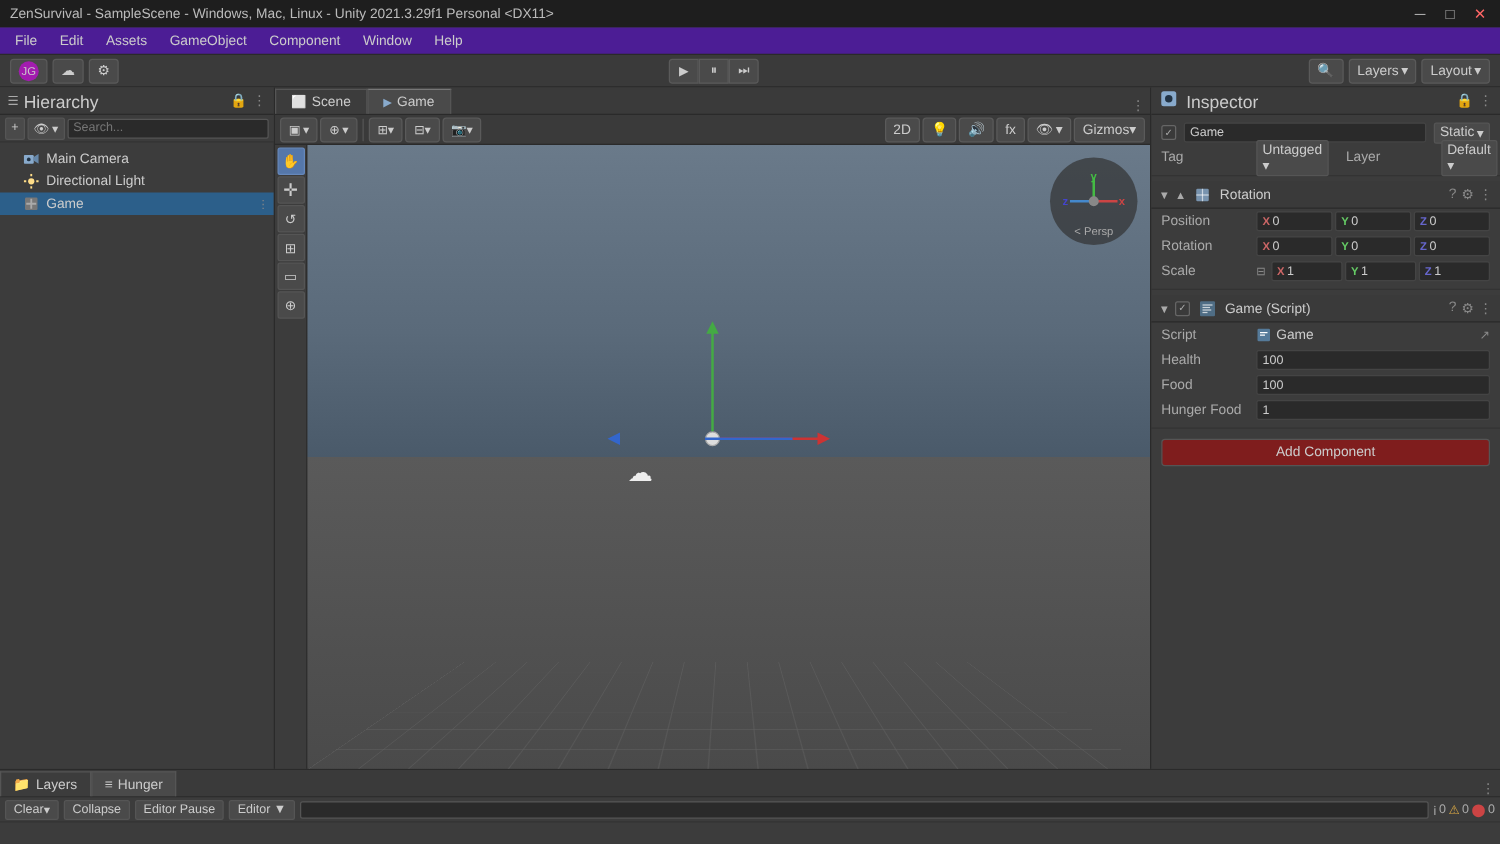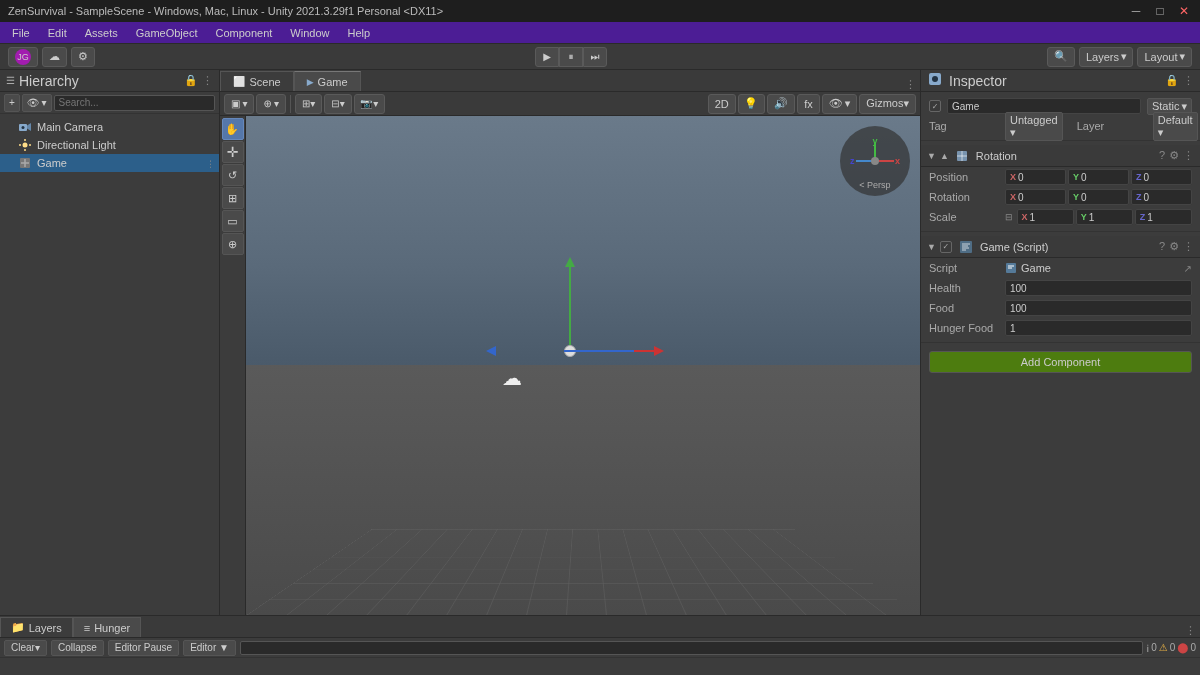--- a/index.html
+++ b/index.html
@@ -427,21 +427,21 @@
       display: flex;
       align-items: center;
       justify-content: center;
       cursor: pointer;
     }
     .checkbox.checked::after { content: '✓'; font-size: 9px; color: #aaa; }
 
     .add-component-btn {
       margin: 8px;
       padding: 4px;
-      background: #4d7c0f;
+      background: #7f1d1d;
       border: 1px solid #555;
       border-radius: 3px;
       color: #ccc;
       cursor: pointer;
       font-size: 11px;
       text-align: center;
       width: calc(100% - 16px);
     }
 
     

